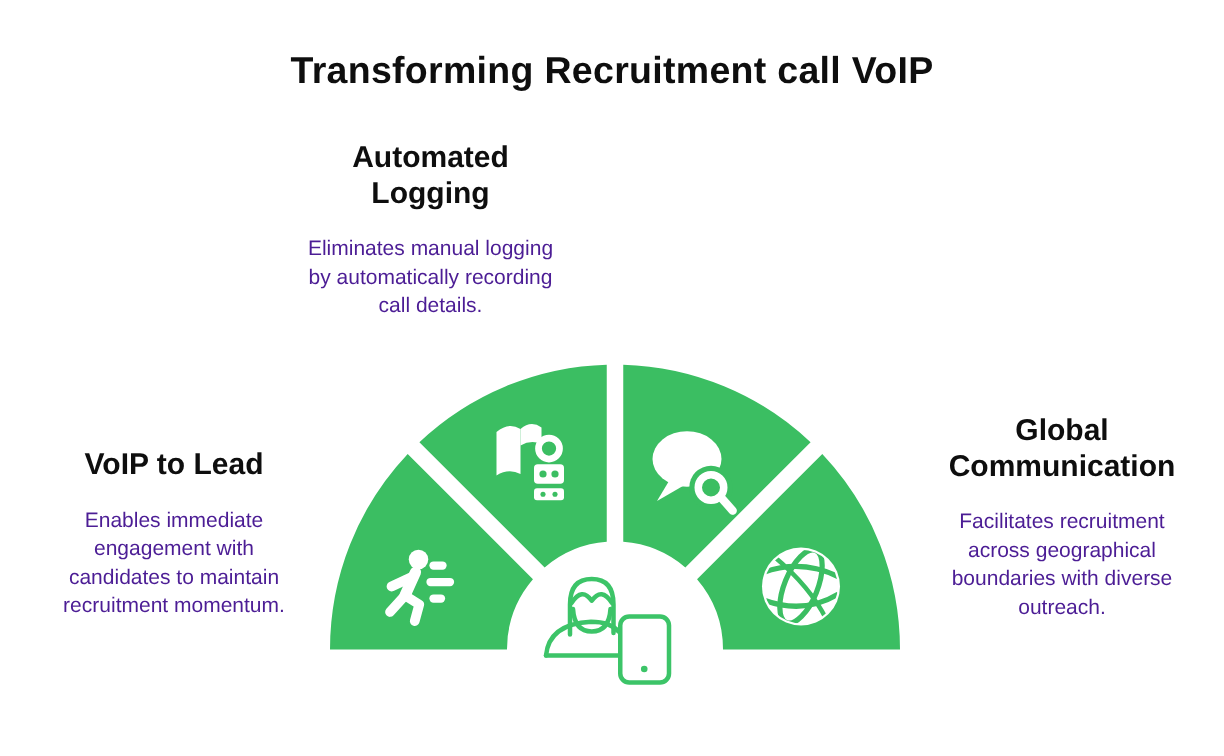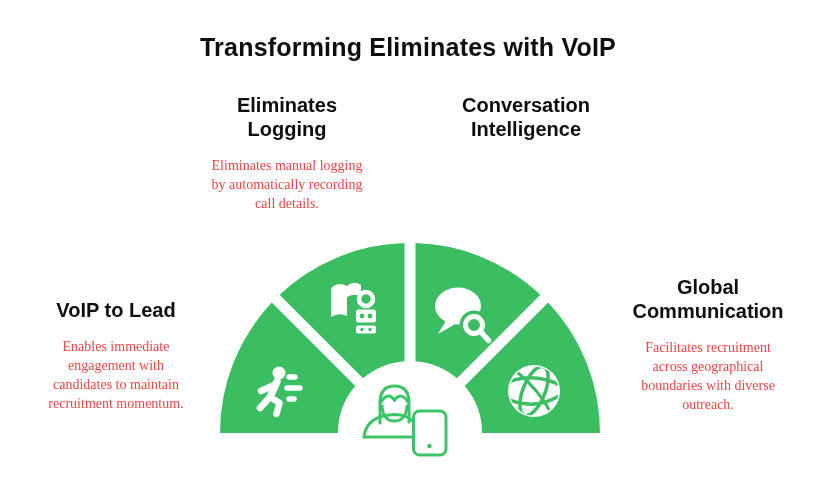--- a/index.html
+++ b/index.html
@@ -36,23 +36,22 @@
     font-size: 20px;
     line-height: 24px;
     font-weight: bold;
     color: #0e0e0e;
     white-space: pre-line;
   }
   .section p {
     margin: 15px 0 0 0;
     font-size: 14px;
     line-height: 19px;
-    color: #ef4444;
+    color: #4c1d95;
     white-space: pre-line;
-    font-family: Liberation Serif, serif;
   }
   .sec-automated     { left: 177px; top: 93px;  width: 220px; }
   .sec-conversation  { left: 416px; top: 93px;  width: 220px; }
   .sec-speed         { left: 16px;  top: 298px; width: 200px; }
   .sec-global        { left: 598px; top: 275px; width: 220px; }
   svg.fan {
     position: absolute;
     left: 0;
     top: 0;
   }
@@ -60,33 +59,31 @@
   .icon-white-fill { fill: #ffffff; }
   .icon-white-stroke { stroke: #ffffff; fill: none; }
   .icon-green-fill { fill: #3bbe62; }
   .outline-green { stroke: #3cc468; fill: none; }
 </style>
 </head>
 <body>
 
 <div class="canvas">
 
-  <h1 class="title">Transforming Eliminates with VoIP</h1>
+  <h1 class="title">Transforming Recruitment call VoIP</h1>
 
   <section class="section sec-automated">
-    <h2>Eliminates
+    <h2>Automated
 Logging</h2>
     <p>Eliminates manual logging
 by automatically recording
 call details.</p>
   </section>
 
   <section class="section sec-conversation">
-    <h2>Conversation
-Intelligence</h2>
   </section>
 
   <section class="section sec-speed">
     <h2>VoIP to Lead</h2>
     <p>Enables immediate
 engagement with
 candidates to maintain
 recruitment momentum.</p>
   </section>
 

